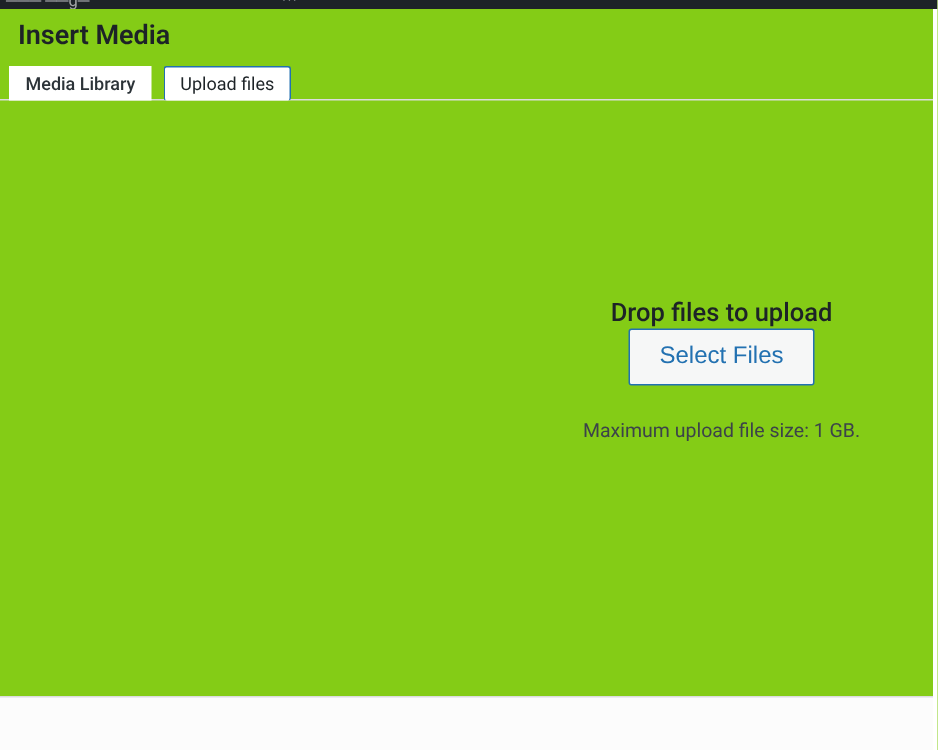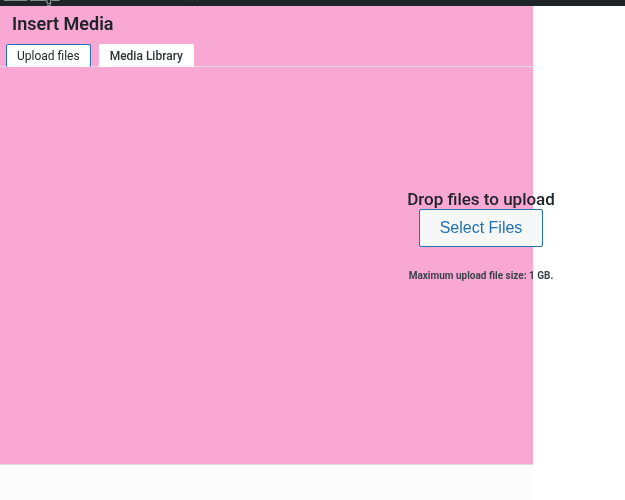--- a/index.html
+++ b/index.html
@@ -29,23 +29,23 @@
   .topbar .dots {
     position: absolute;
     left: 188px;
     top: -5px;
     color: #c3c4c7;
     font-size: 10px;
     letter-spacing: 1px;
   }
   .modal {
     position: relative;
-    width: 533px;
+    width: 622px;
     height: 494px;
-    background: #f9a8d4;
+    background: #84cc16;
   }
   .modal-header {
     padding: 6px 12px 4px 12px;
   }
   .modal-title {
     font-size: 18px;
     font-weight: 600;
     margin: 0 0 4px 0;
     line-height: 1.3;
   }
@@ -77,21 +77,21 @@
     position: absolute;
     left: 0;
     right: 0;
     top: 55px;
     bottom: 36px;
     display: block;
   }
   .upload-inner {
     position: absolute;
     left: 356px;
-    top: 128px;
+    top: 138px;
     width: 250px;
     text-align: center;
   }
   .drop-heading {
     font-size: 17px;
     font-weight: 500;
     margin: 0;
   }
   .or-text {
     font-size: 10px;
@@ -103,24 +103,23 @@
     padding: 9px 20px;
     border: 1px solid #2271b1;
     color: #2271b1;
     font-size: 16px;
     font-weight: 500;
     background: #f6f7f7;
     border-radius: 2px;
     cursor: pointer;
   }
   .max-size {
-    font-size: 10px;
+    font-size: 13px;
     margin-top: 23px;
     color: #3c434a;
-    font-weight: bold;
   }
   .modal-footer {
     position: absolute;
     left: 0;
     right: 0;
     bottom: 0;
     height: 36px;
     border-top: 1px solid #dcdcde;
     background: #fcfcfc;
   }
@@ -133,22 +132,22 @@
   <span class="dots">···</span>
 </div>
 
 <div class="modal">
 
   <div class="modal-header">
     <h1 class="modal-title">Insert Media</h1>
   </div>
 
   <div class="tabs">
+    <div class="tab inactive">Media Library</div>
     <div class="tab active">Upload files</div>
-    <div class="tab inactive">Media Library</div>
   </div>
 
   <div class="upload-area">
     <div class="upload-inner">
       <p class="drop-heading">Drop files to upload</p>
       <button class="select-btn">Select Files</button>
       <p class="max-size">Maximum upload file size: 1 GB.</p>
     </div>
   </div>
 

